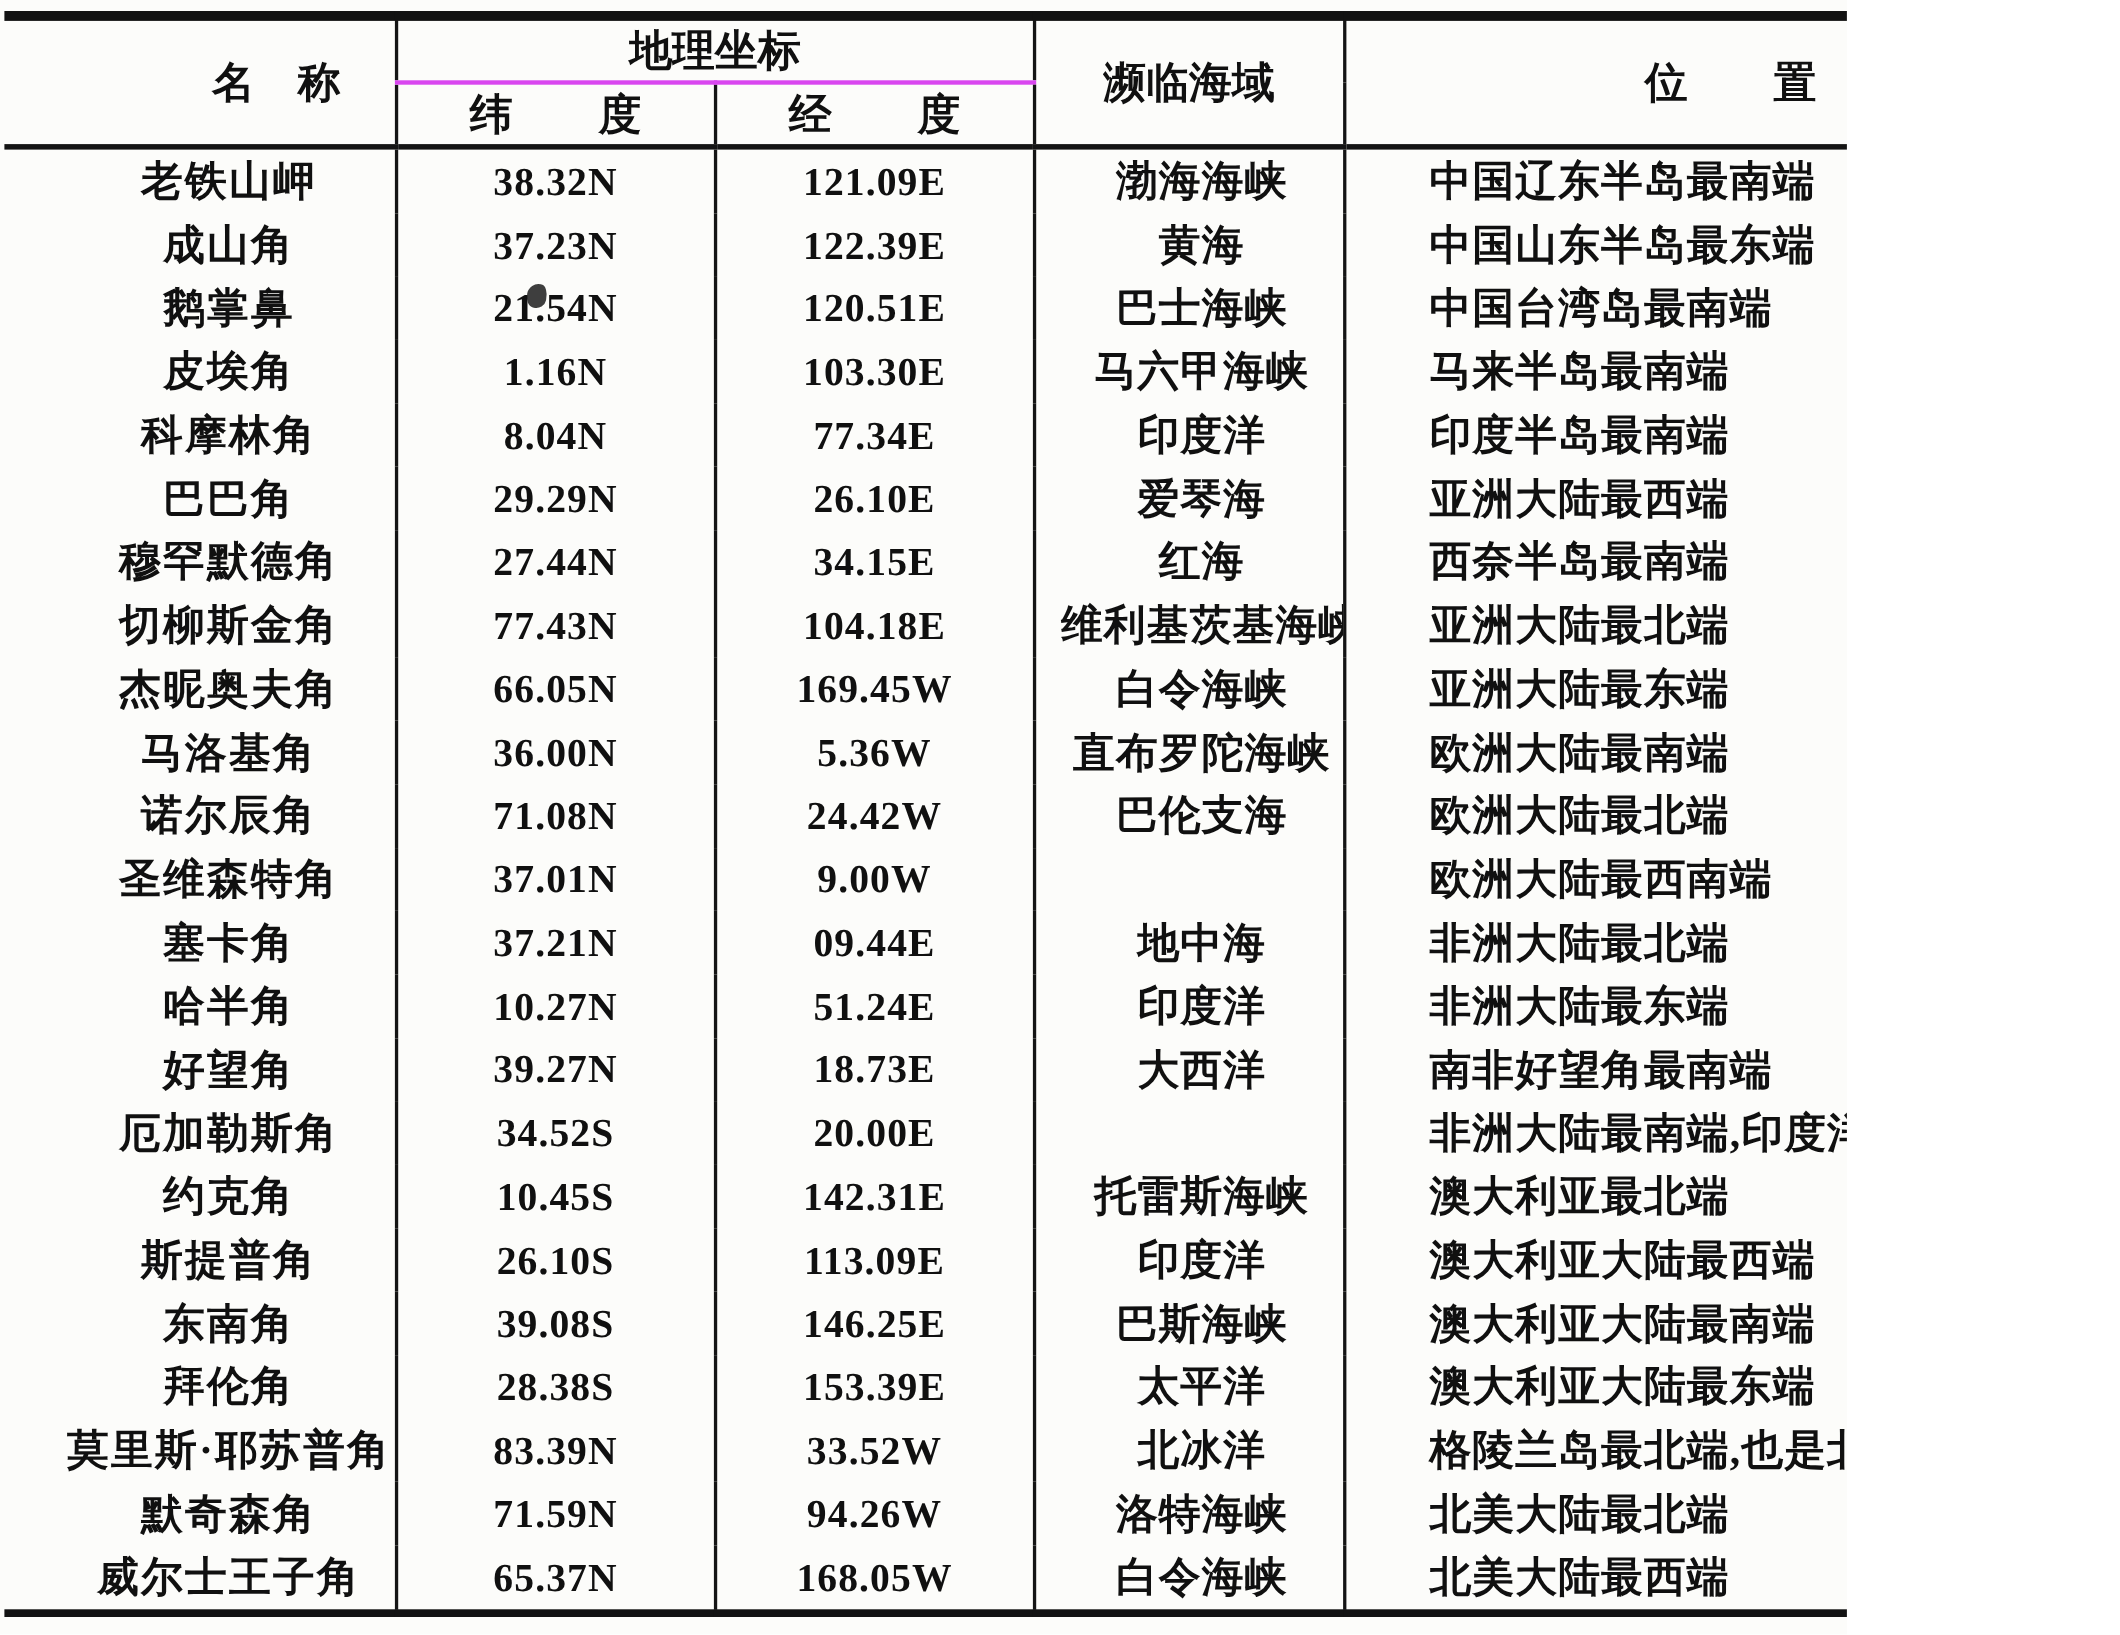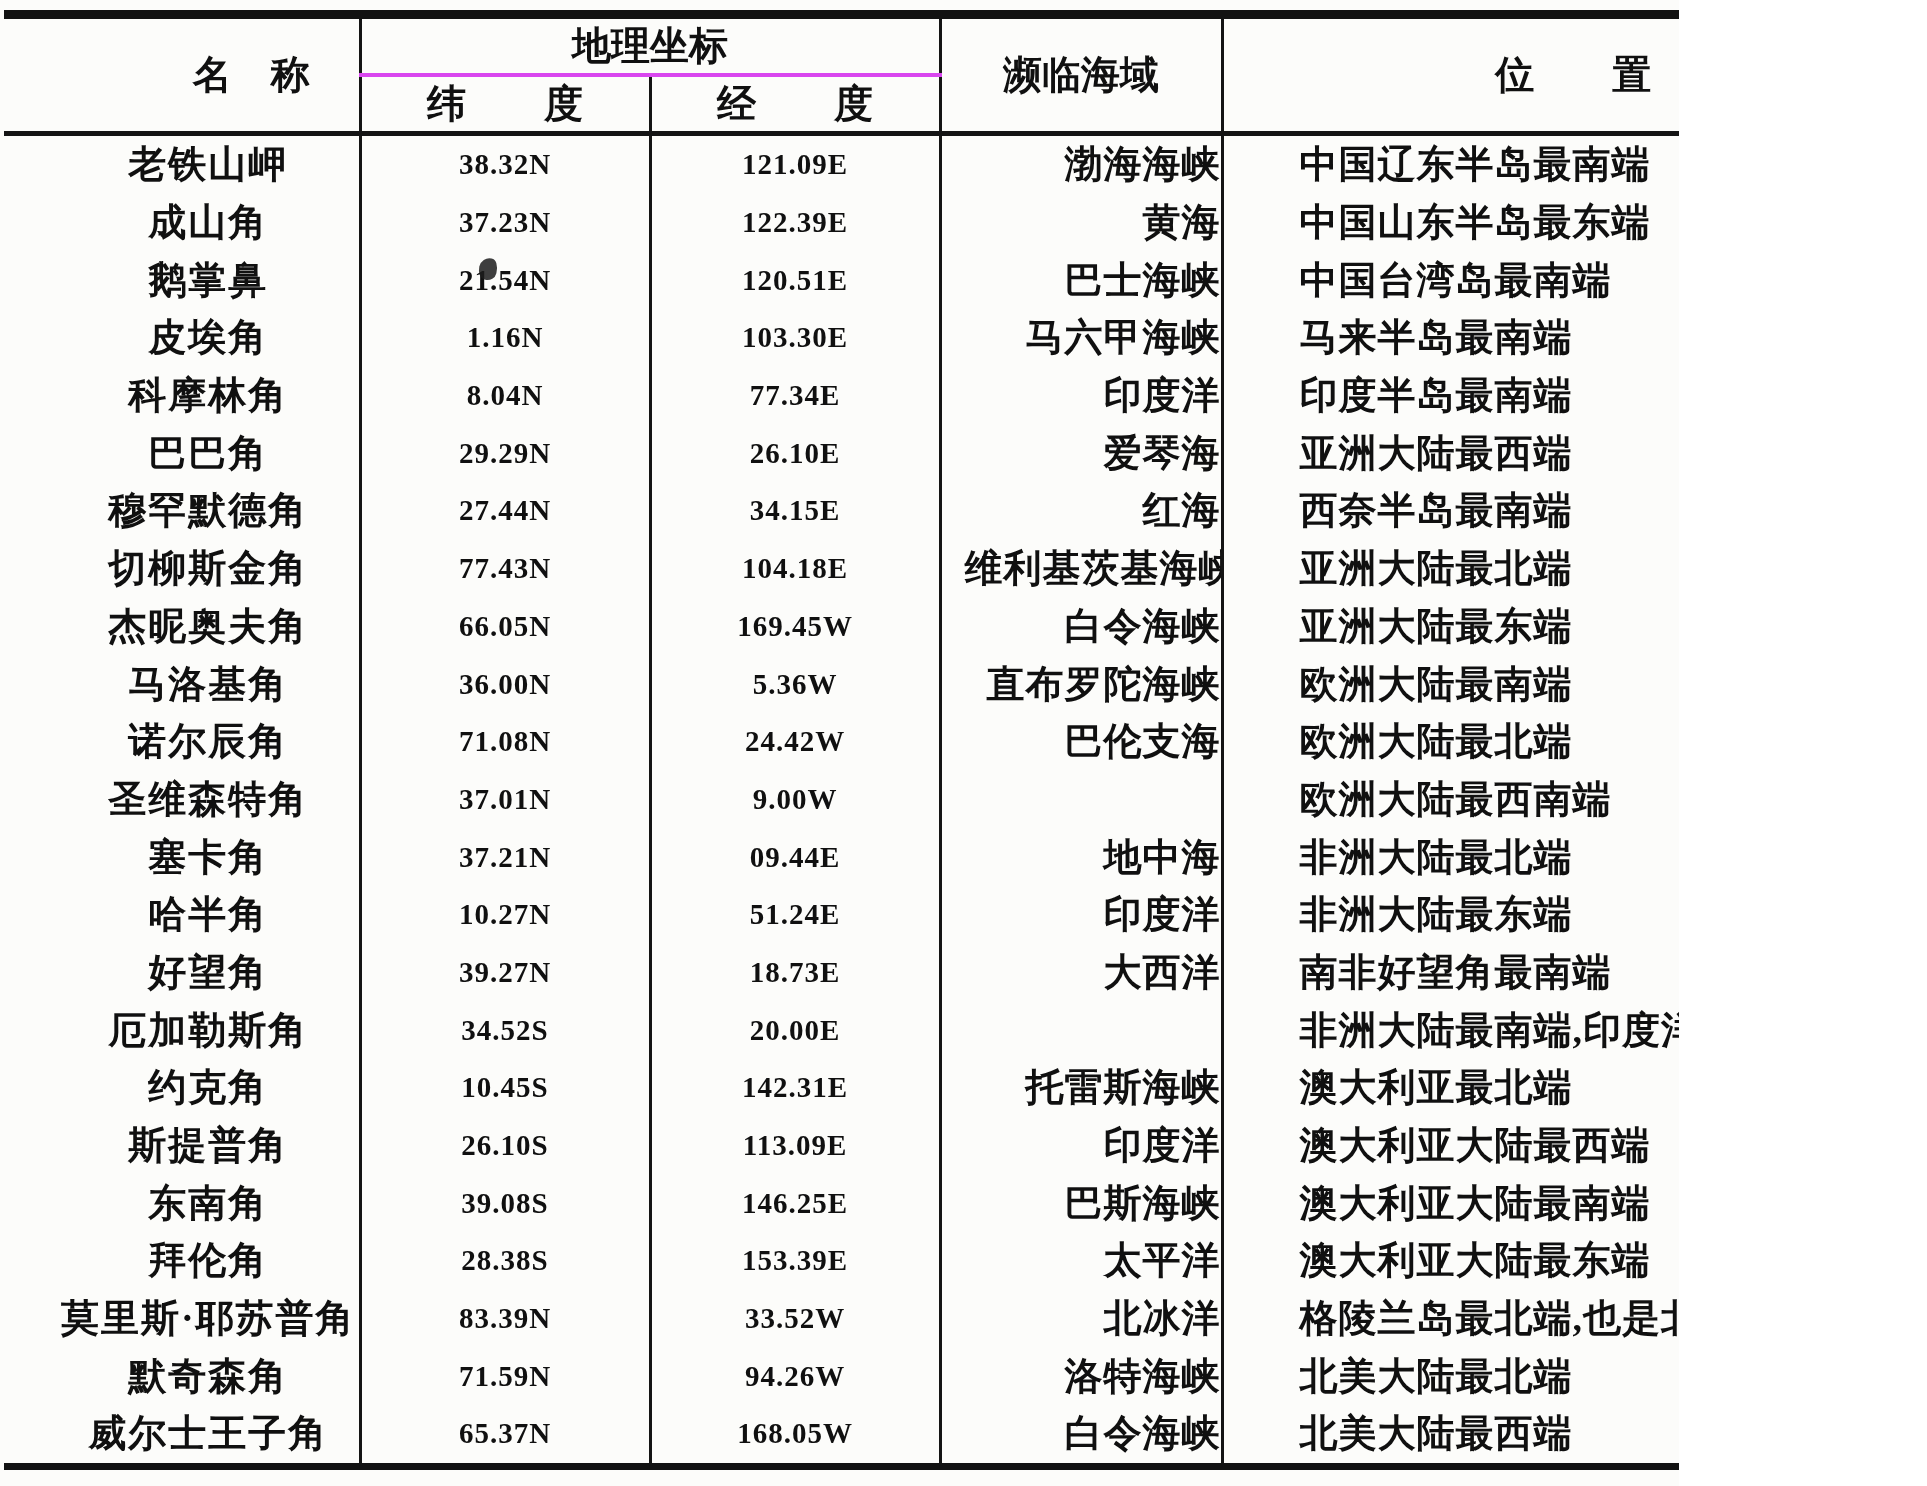--- a/index.html
+++ b/index.html
@@ -55,22 +55,22 @@
     height: 57.7px;
     font-size: 38px;
     font-weight: 600;
     vertical-align: middle;
     padding: 0;
     white-space: nowrap;
     overflow: hidden;
   }
   td.cell-name { text-align: center; padding-left: 54px; letter-spacing: 2px; }
   td.cell-lat,
-  td.cell-lon  { text-align: center; font-size: 29px; font-weight: 600; letter-spacing: 1px; position: relative; }
-  td.cell-sea  { text-align: right; padding-left: 23px; font-weight: 700; letter-spacing: 1px; }
+  td.cell-lon  { text-align: center; font-size: 36px; font-weight: 600; letter-spacing: 1px; position: relative; }
+  td.cell-sea  { text-align: center; padding-left: 23px; font-weight: 700; letter-spacing: 1px; }
   td.cell-loc  { text-align: left; padding-left: 76px; font-weight: 700; letter-spacing: 1px; }
 
   
   tbody tr:nth-child(3) td.cell-lat::after {
     content: "";
     position: absolute;
     left: 50%;
     margin-left: -26px;
     top: 7px;
     width: 18px;

